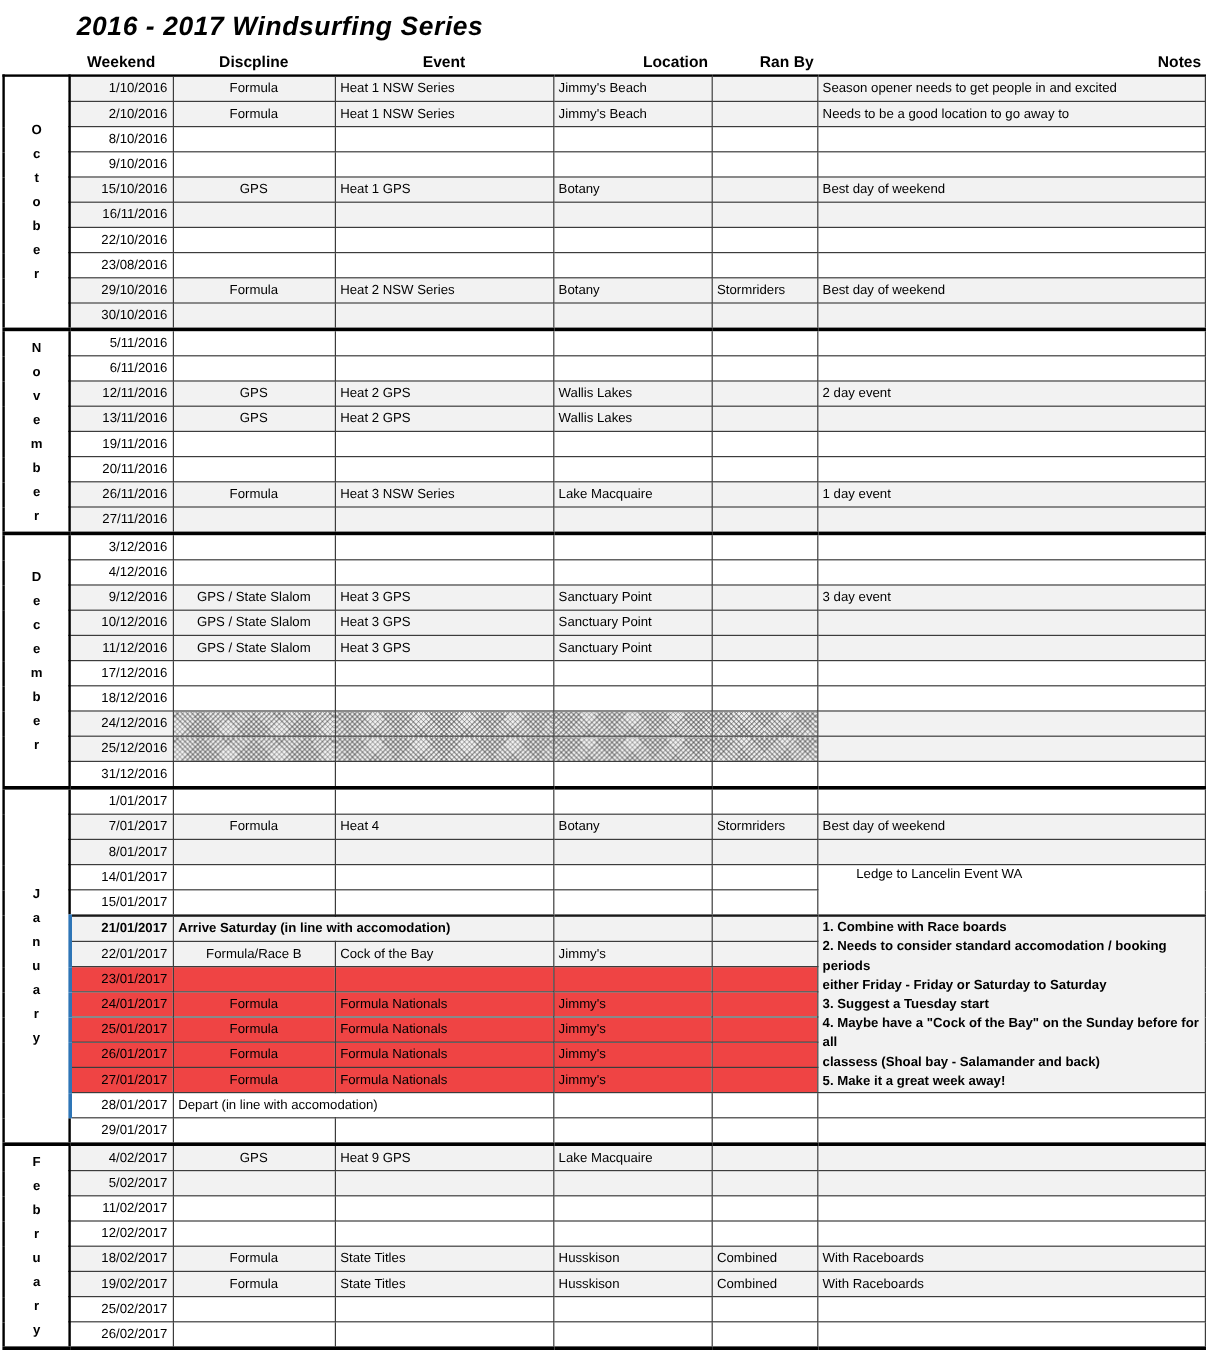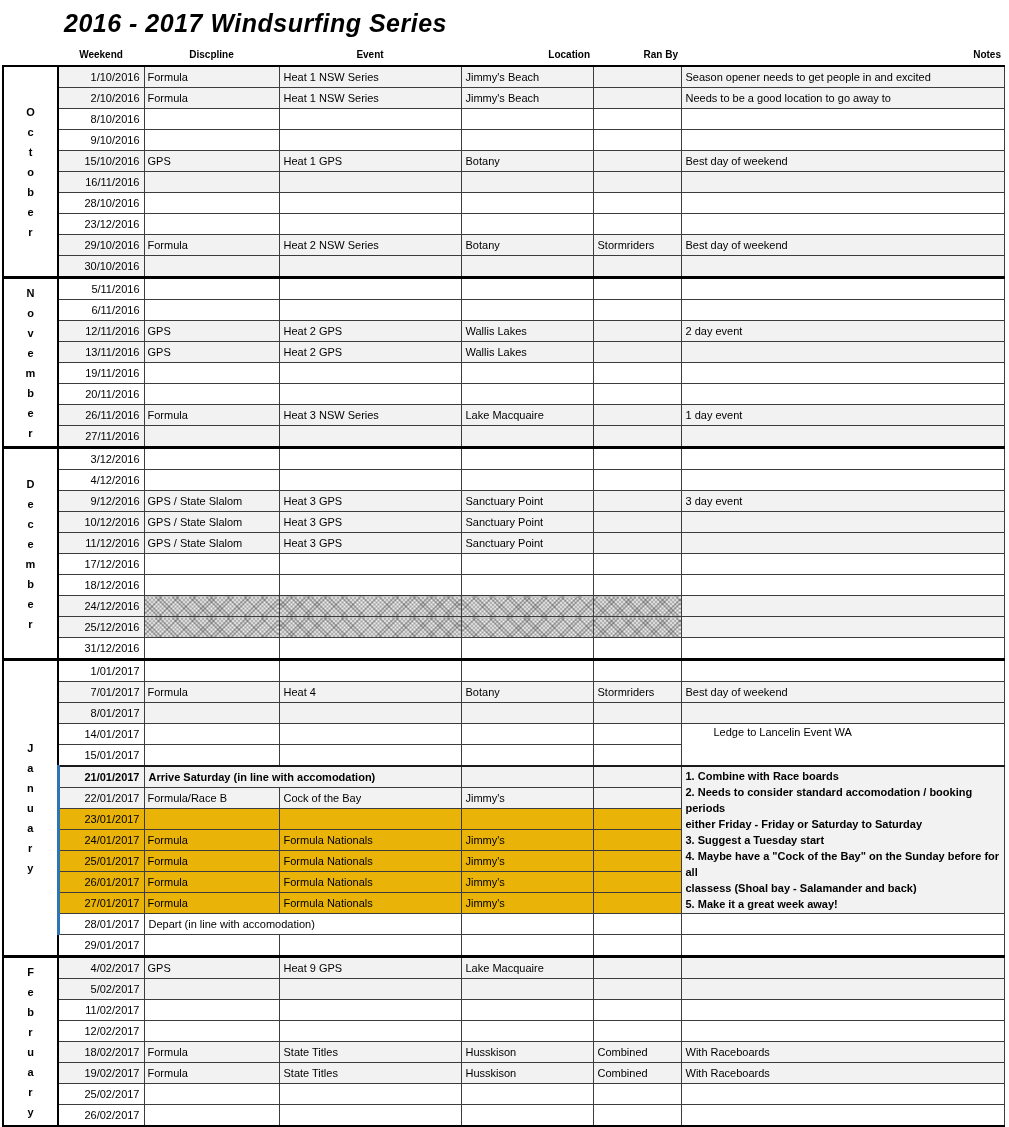--- a/index.html
+++ b/index.html
@@ -1,34 +1,34 @@
 <!DOCTYPE html>
 <html><head>
 <meta charset="utf-8">
 <style>
   html,body{margin:0;padding:0;background:#fff;}
   body{width:1009px;font-family:"Liberation Sans",sans-serif;color:#000;}
   .title{font-family:"Liberation Sans",sans-serif;font-style:italic;font-weight:bold;
-         font-size:25px;letter-spacing:.5px;margin:9px 0 7px 64px;}
+         font-size:22px;letter-spacing:.5px;margin:9px 0 7px 64px;}
   table{border-collapse:collapse;table-layout:fixed;width:1001px;margin-left:2px;}
-  th{border:none;font-weight:bold;font-size:10px;padding:0 3px 2px 3px;height:16px;
+  th{border:none;font-weight:bold;font-size:13px;padding:0 3px 2px 3px;height:16px;
      white-space:nowrap;overflow:hidden;}
   .h-c{text-align:center}.h-l{text-align:right}
   td{border:1px solid #3c3c3c;height:20px;font-size:11px;padding:0 3px;
      overflow:hidden;white-space:nowrap;vertical-align:middle;background:#fff;}
   tr{height:21px}
   tr.tall{height:14px}
   td.month{border-left:2px solid #000;border-right:2px solid #000;text-align:center;
            vertical-align:middle;font-weight:bold;}
   .ml{display:block;line-height:20px;font-size:11px;}
   .c-date{text-align:right;padding-right:4px;}
-  .c-disc{}
+  .c-disc{text-align:center;}
   .c-event,.c-loc,.c-ran,.c-notes,.c-span{text-align:left;padding-left:4px;}
   .g{background:#f2f2f2;}
-  .c{background:#eab308;}
+  .c{background:#ef4444;}
   .w{background:#fff;}
   .hatch{background-color:#f0f0f0;
     background-image:
       repeating-linear-gradient(45deg, rgba(40,40,40,.45) 0 1px, transparent 1px 3px),
       repeating-linear-gradient(-45deg, rgba(40,40,40,.45) 0 1px, transparent 1px 3px);}
   .blue{border-left:3px solid #2e75b6;}
   .st{border-top:2px solid #1a1a1a;font-weight:bold;}
   .top2{border-top:2px solid #000;}
   .blk{border-bottom:3px solid #000;}
   .notes-big{white-space:pre-line;line-height:16px;vertical-align:middle;}
@@ -112,29 +112,29 @@
       </tr>
       <tr>
         <td class="c-date g">16/11/2016</td>
         <td class="c-disc g"></td>
         <td class="c-event g"></td>
         <td class="c-loc g"></td>
         <td class="c-ran g"></td>
         <td class="c-notes g"></td>
       </tr>
       <tr>
-        <td class="c-date w">28/10/2016</td>
-        <td class="c-disc w"></td>
-        <td class="c-event w"></td>
-        <td class="c-loc w"></td>
-        <td class="c-ran w"></td>
-        <td class="c-notes w"></td>
-      </tr>
-      <tr>
-        <td class="c-date w">23/12/2016</td>
+        <td class="c-date w">22/10/2016</td>
+        <td class="c-disc w"></td>
+        <td class="c-event w"></td>
+        <td class="c-loc w"></td>
+        <td class="c-ran w"></td>
+        <td class="c-notes w"></td>
+      </tr>
+      <tr>
+        <td class="c-date w">23/08/2016</td>
         <td class="c-disc w"></td>
         <td class="c-event w"></td>
         <td class="c-loc w"></td>
         <td class="c-ran w"></td>
         <td class="c-notes w"></td>
       </tr>
       <tr>
         <td class="c-date g">29/10/2016</td>
         <td class="c-disc g">Formula</td>
         <td class="c-event g">Heat 2 NSW Series</td>

